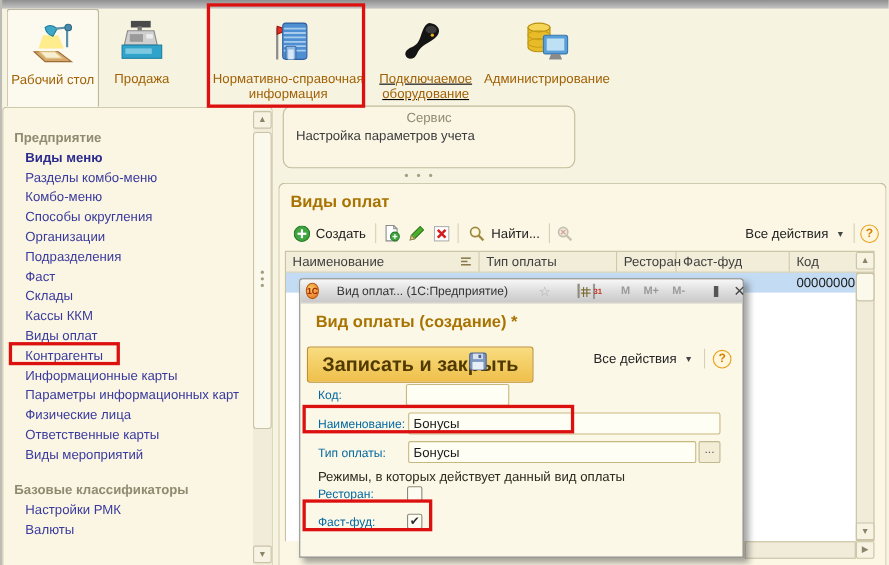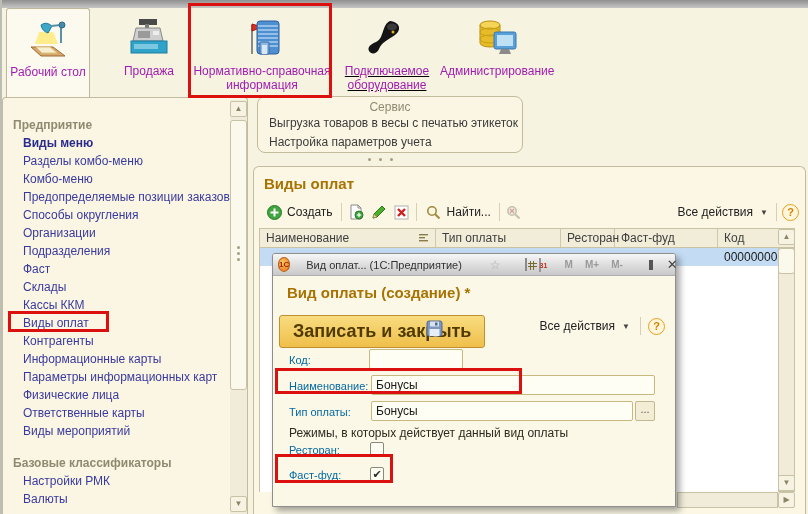--- a/index.html
+++ b/index.html
@@ -9,21 +9,21 @@
 
   
   .top-strip { left:0; top:0; width:808px; height:8px; background:linear-gradient(#8F8F8F,#C6C6C6); }
   .left-strip { left:0; top:0; width:2px; height:514px; background:#BDBDB5; }
 
   
   .ribbon { left:2px; top:8px; width:806px; height:89px; background:#F7F3E1; }
   .rb-sec { position:absolute; top:0; height:89px; text-align:center; cursor:pointer; }
   .rb-sec.active { background:#FCFAEF; border:1px solid #BDB79B; border-bottom:none; border-radius:3px 3px 0 0; }
   .rb-icon { margin:8px auto 2px auto; width:46px; height:46px; }
-  .rb-label { font-size:12px; color:#a21caf; line-height:14px; }
+  .rb-label { font-size:12px; color:#a16207; line-height:14px; }
 
   
   .redbox { border:3px solid #DD1010; z-index:60; pointer-events:none; }
 
   
   .nav-panel { left:2px; top:97px; width:246px; height:417px; background:#FAF6E3; border:1px solid #C2BC9C; border-bottom:none; border-radius:4px 4px 0 0; }
   .nav-list { position:absolute; left:10px; top:18px; width:208px; }
   .nav-h { height:18px; line-height:18px; font-size:12px; font-weight:bold; color:#908A70; }
   .nav-i { height:18px; line-height:18px; font-size:12px; color:#3A3A9E; padding-left:10px; white-space:nowrap; cursor:pointer; }
   .nav-i.bold { font-weight:bold; color:#2B2B8E; }
@@ -105,21 +105,21 @@
         <polygon points="14,15 28,15 33,27 10,27" fill="#FFE97A" opacity="0.85"></polygon>
         <path d="M16,8 Q21,4 27,9 L23,16 Q17,14 16,8 Z" fill="#3FA8C8" stroke="#1F7C9C"></path>
         <line x1="26" y1="9" x2="36" y2="8" stroke="#5A90A8" stroke-width="2"></line>
         <line x1="36" y1="8" x2="36" y2="26" stroke="#5A90A8" stroke-width="2"></line>
         <circle cx="37" cy="8" r="3" fill="#4A8AA8" stroke="#2A6A88"></circle>
       </svg>
     </div>
     <div class="rb-label">Рабочий стол</div>
   </div>
 
-  <div class="rb-sec" style="left:104px; width:86px;">
+  <div class="rb-sec" style="left:84px; width:86px;">
     <div class="rb-icon">
       <svg width="46" height="46" viewBox="0 0 46 46">
         <rect x="13" y="3" width="18" height="6" fill="#4A4A4A"></rect>
         <rect x="19" y="8" width="4" height="4" fill="#7A7A7A"></rect>
         <polygon points="10,12 34,12 37,25 7,25" fill="#CFCFCF" stroke="#8A8A8A"></polygon>
         <rect x="12" y="15" width="12" height="7" fill="#9A9A9A"></rect>
         <rect x="27" y="15" width="6" height="4" fill="#EDEDED"></rect>
         <rect x="5" y="25" width="36" height="12" fill="#2FA3C9" stroke="#1C7FA0"></rect>
         <rect x="8" y="28" width="24" height="5" fill="#7CC8E0"></rect>
       </svg>
@@ -174,21 +174,20 @@
     <div class="rb-label">Администрирование</div>
   </div>
 </div>
 
 <div class="abs nav-panel">
   <div class="nav-list">
     <div class="nav-h">Предприятие</div>
     <div class="nav-i bold">Виды меню</div>
     <div class="nav-i">Разделы комбо-меню</div>
     <div class="nav-i">Комбо-меню</div>
-    <div class="nav-i">Предопределяемые позиции заказов</div>
     <div class="nav-i">Способы округления</div>
     <div class="nav-i">Организации</div>
     <div class="nav-i">Подразделения</div>
     <div class="nav-i">Фаст</div>
     <div class="nav-i">Склады</div>
     <div class="nav-i">Кассы ККМ</div>
     <div class="nav-i">Виды оплат</div>
     <div class="nav-i">Контрагенты</div>
     <div class="nav-i">Информационные карты</div>
     <div class="nav-i">Параметры информационных карт</div>
@@ -207,21 +206,20 @@
         <i></i>
         <i></i>
         <i></i>
       </div>
   </div>
   <div class="sb-btn" style="left:227px; top:398px;">▼</div>
 </div>
 
 <div class="abs svc-panel">
   <div class="svc-title">Сервис</div>
-  <div class="svc-item">Выгрузка товаров в весы с печатью этикеток</div>
   <div class="svc-item">Настройка параметров учета</div>
 </div>
 <div class="abs hgrip" style="left:368px; top:158px;">
     <i></i>
     <i></i>
     <i></i>
   </div>
 
 <div class="abs main-panel">
   <div class="lv-title">Виды оплат</div>

